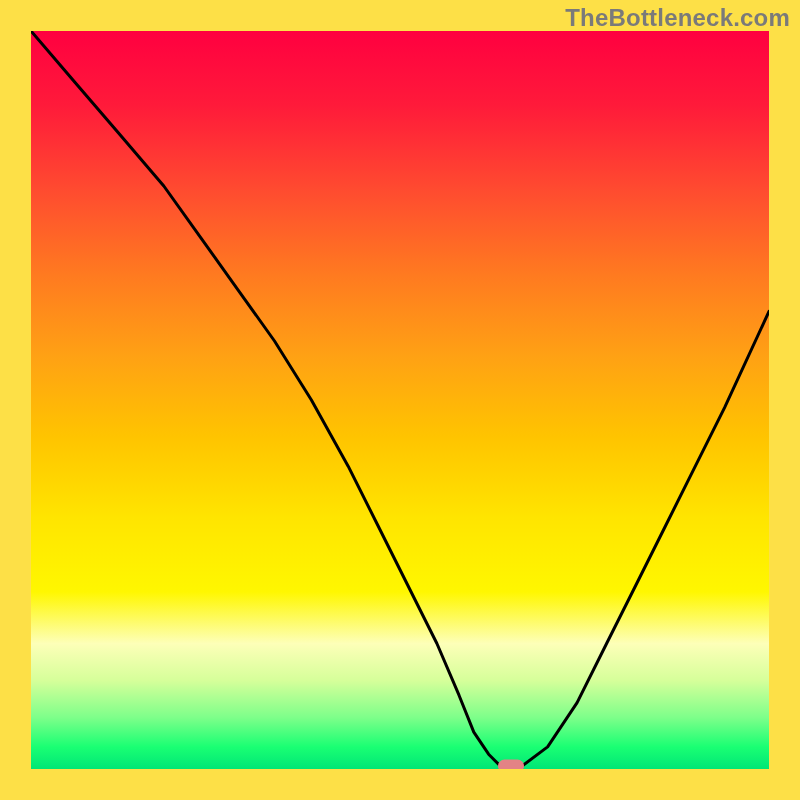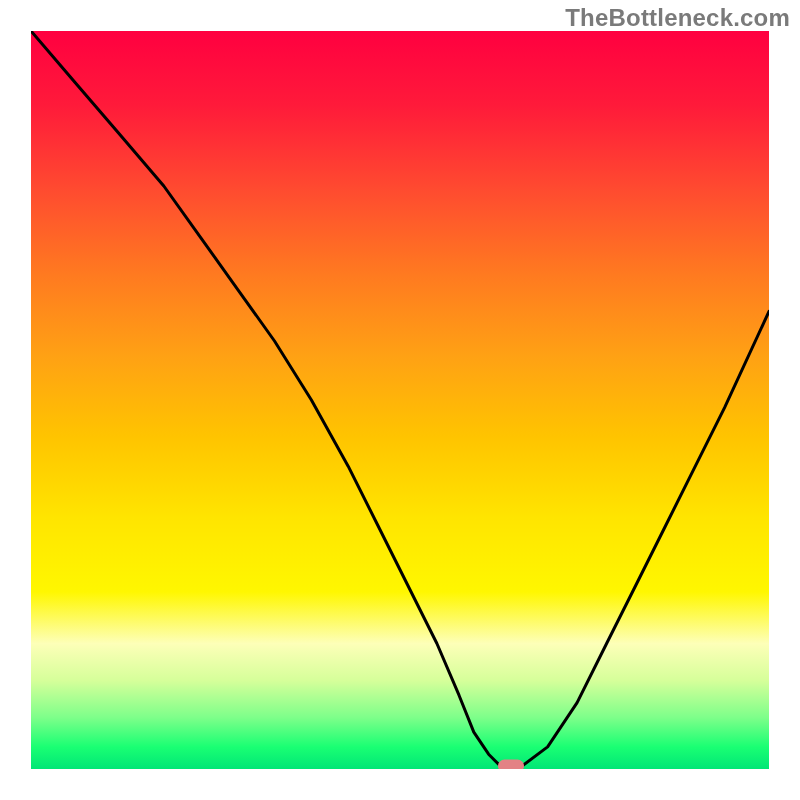--- a/index.html
+++ b/index.html
@@ -1,16 +1,16 @@
 <!DOCTYPE html>
 <html><head>
 <meta charset="utf-8">
 <style>
   html,body{margin:0;padding:0;width:800px;height:800px;background:#000;overflow:hidden;font-family:Arial,Helvetica,sans-serif}
-  .frame{position:absolute;left:0;top:0;width:800px;height:800px;background:#ffffff}
+  .frame{position:absolute;left:0;top:0;width:800px;height:800px;background:#fde047}
   .plot{position:absolute;left:31px;top:31px;width:738px;height:738px;overflow:hidden}
   .gradient{position:absolute;inset:0;
     background:linear-gradient(to bottom,
       #ff0040 0%,
       #ff1a3a 10%,
       #ff4d2f 22%,
       #ff7a20 33%,
       #ffa114 44%,
       #ffc400 55%,
       #ffe500 66%,

